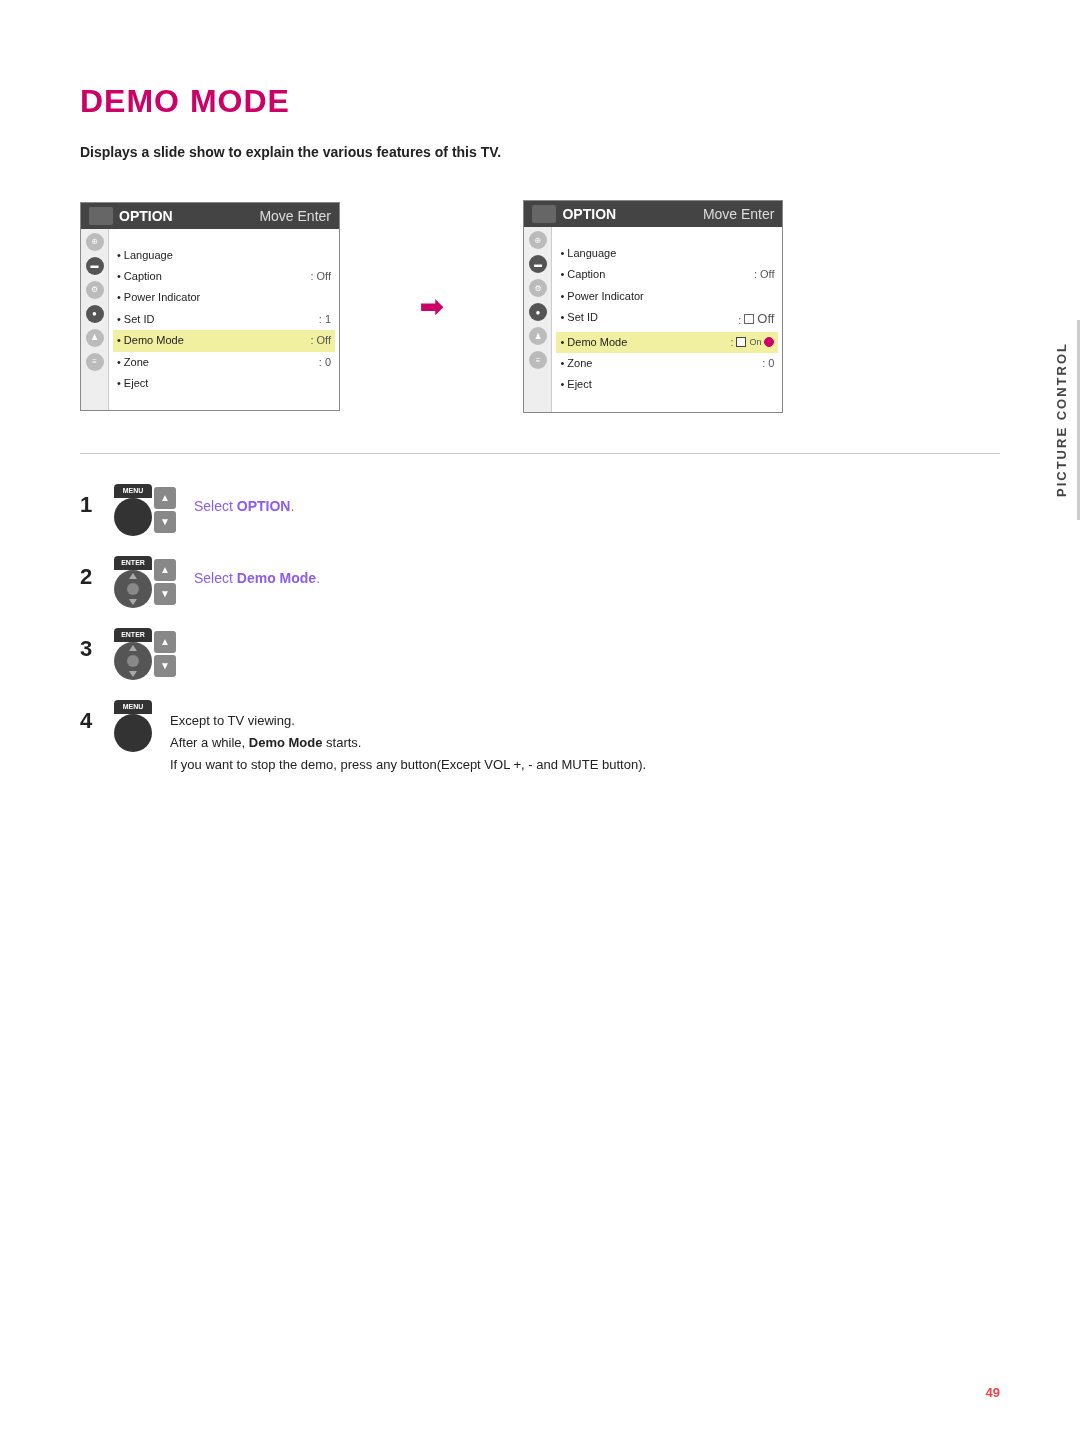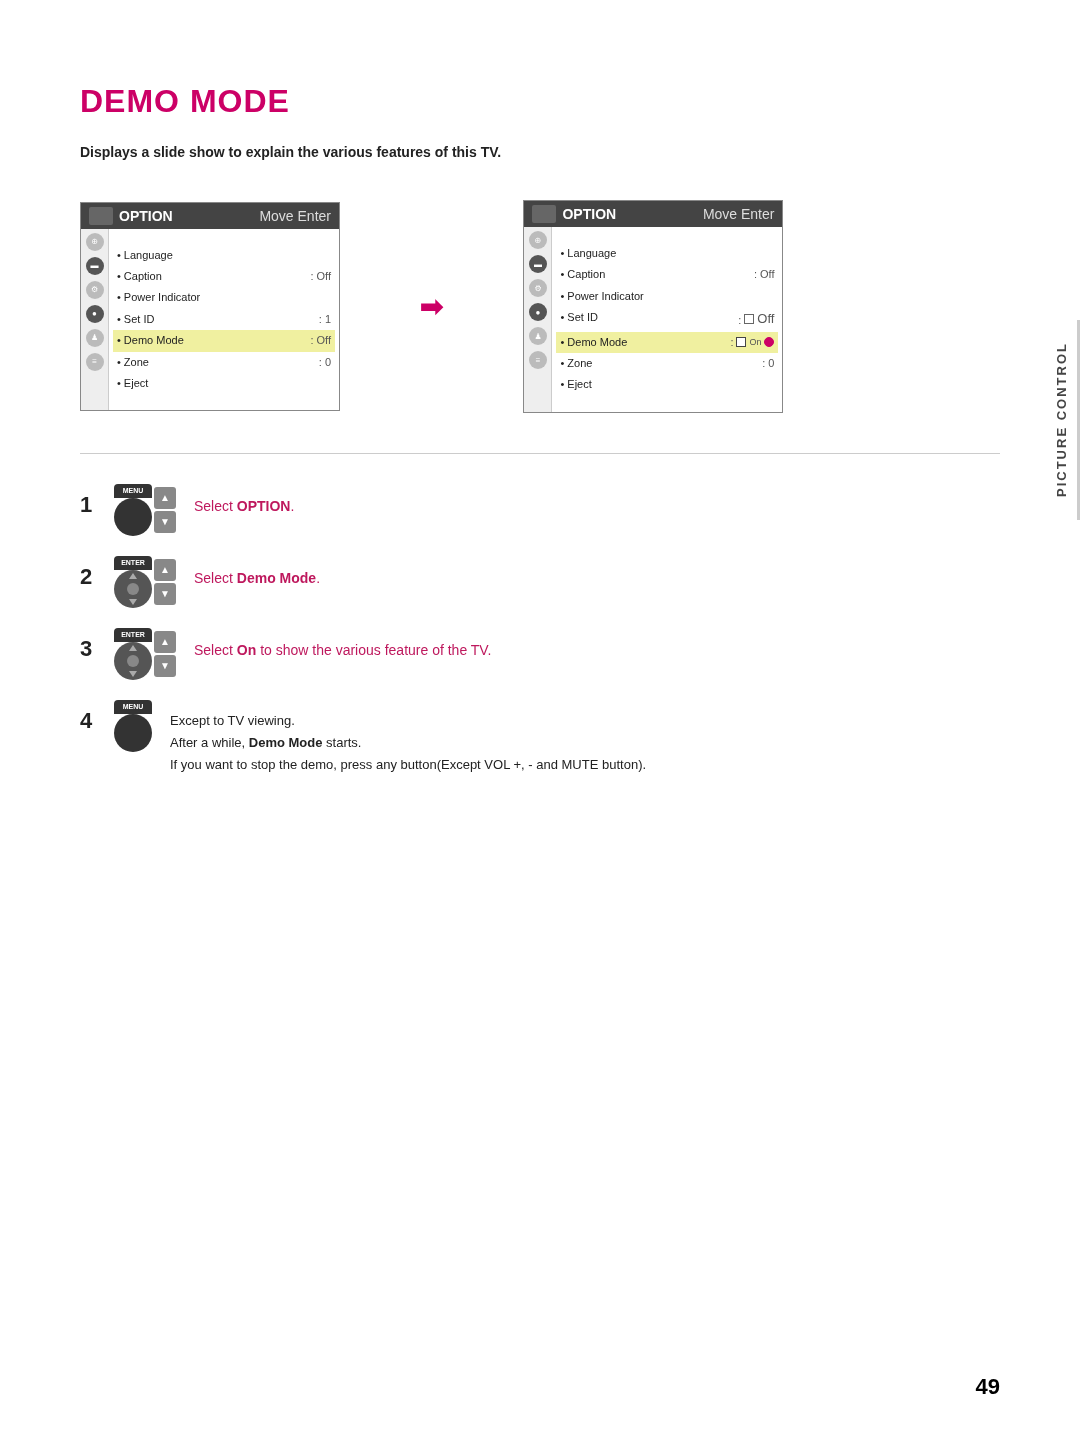--- a/index.html
+++ b/index.html
@@ -18,23 +18,23 @@
       padding: 60px 80px 60px 80px;
       position: relative;
       margin-top: 23px;
     }
 
     
     .page-number {
       position: absolute;
       bottom: 40px;
       right: 80px;
-      font-size: 22px;
-      font-weight: bold;
-      color: #000000;
+      font-size: 13px;
+      font-weight: bold;
+      color: #ef4444;
     }
 
     
     .side-label {
       position: absolute;
       right: 0;
       top: 320px;
       writing-mode: vertical-rl;
       text-orientation: mixed;
       transform: rotate(180deg);
@@ -309,21 +309,21 @@
       border-radius: 3px;
       display: flex;
       align-items: center;
       justify-content: center;
       color: #fff;
       font-size: 10px;
     }
 
     .step-text {
       font-size: 14px;
-      color: #be185d;
+      color: #8b5cf6;
       margin-top: 12px;
       line-height: 1.5;
     }
 
     .step-text strong {
       font-weight: bold;
     }
 
     .step-4-text {
       font-size: 13px;
@@ -520,23 +520,20 @@
             <span class="center-dot"></span>
             <span class="btn-nav-up"></span>
             <span class="btn-nav-down"></span>
           </div>
         </div>
         <div class="nav-arrows">
           <div class="nav-arrow-up">▲</div>
           <div class="nav-arrow-down">▼</div>
         </div>
       </div>
-      <div class="step-text">
-        Select <strong>On</strong> to show the various feature of the TV.
-      </div>
     </div>
 
     <div class="step">
       <span class="step-number">4</span>
       <div class="step-icons">
         <div class="remote-btn">
           <div class="btn-top">MENU</div>
           <div class="btn-circle menu-type"></div>
         </div>
       </div>

